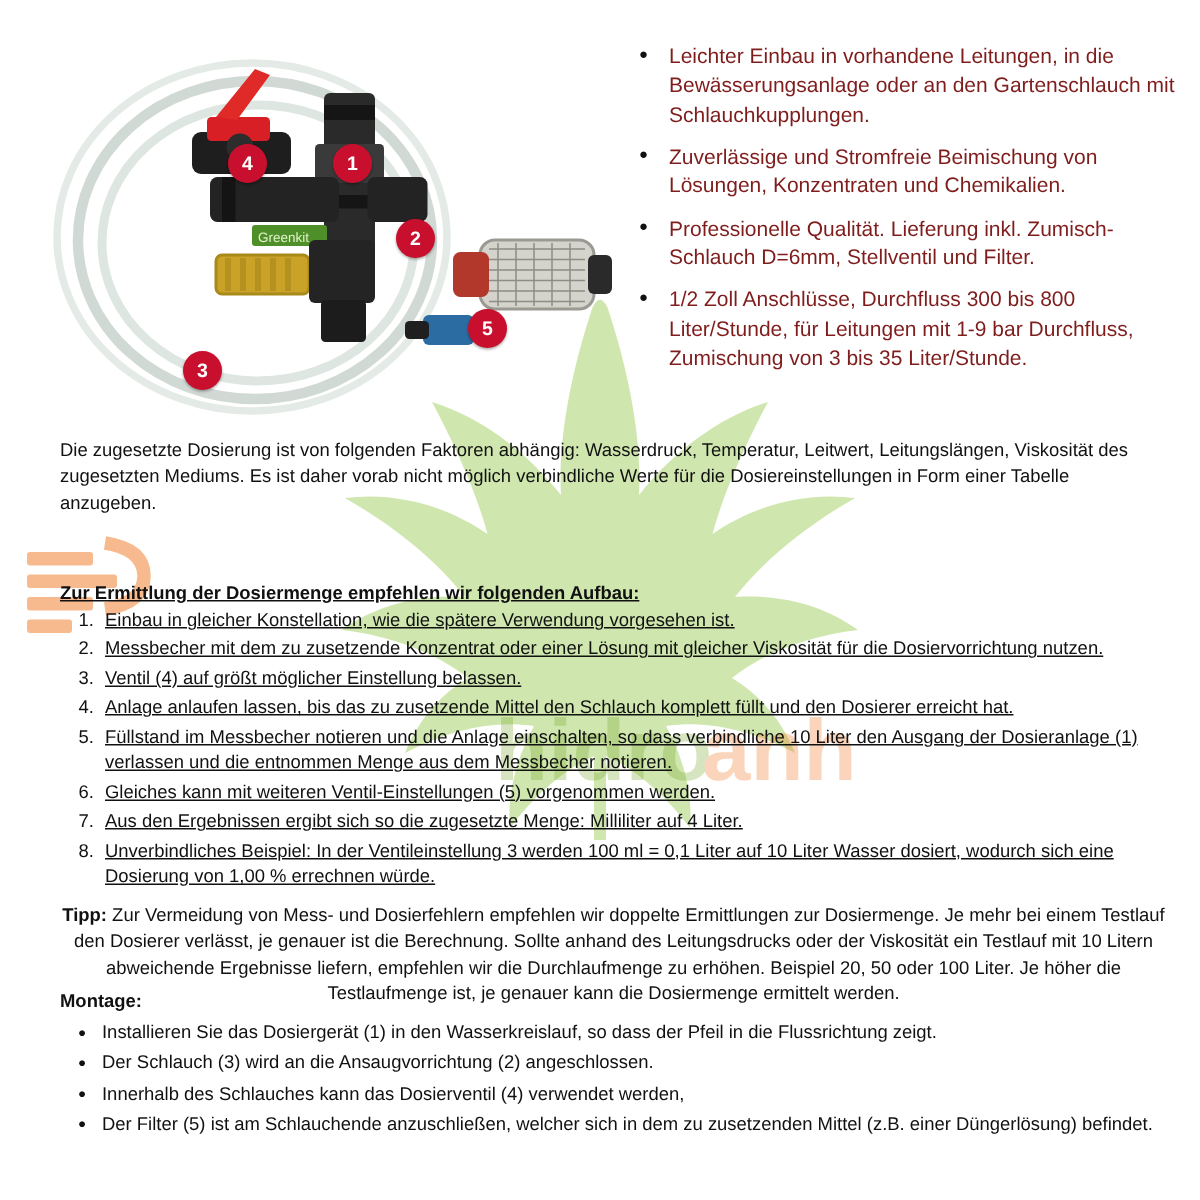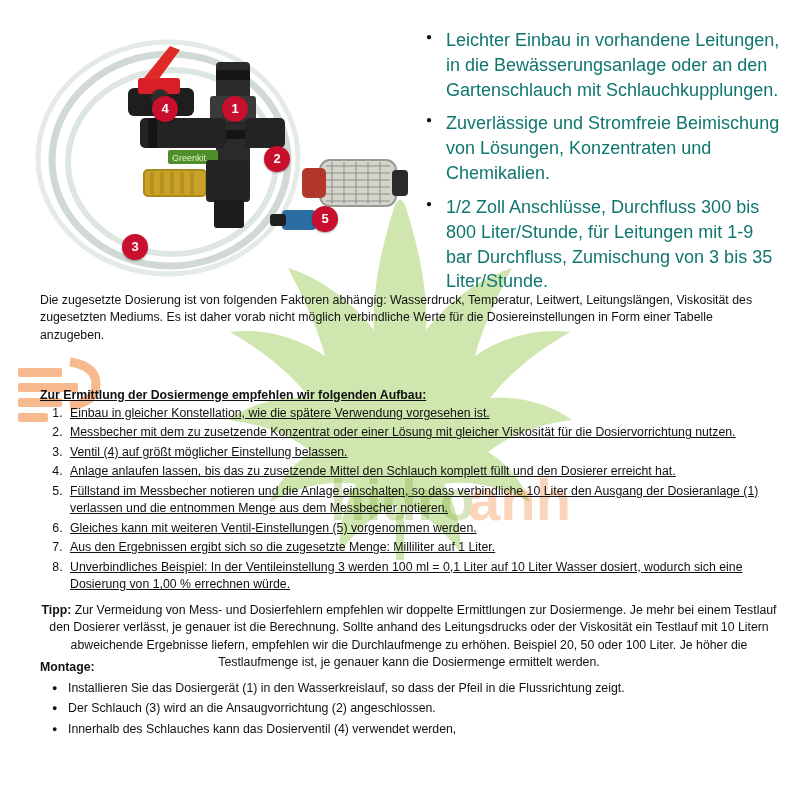--- a/index.html
+++ b/index.html
@@ -50,23 +50,23 @@
   }
   .features ul {
     margin: 0;
     padding: 0;
     list-style: none;
   }
   .features li {
     position: relative;
     padding-left: 22px;
     margin-bottom: 9px;
-    font-size: 18px;
+    font-size: 14px;
     line-height: 1.38;
-    color: #0f766e;
+    color: #7f1d1d;
   }
   .features li::before {
     content: "\25CF";
     position: absolute;
     left: 2px;
     top: 0px;
     font-size: 10px;
     line-height: 1.7;
     color: #111;
   }
@@ -234,51 +234,53 @@
   <div class="badge" style="left:152px; top:96px;">4</div>
   <div class="badge" style="left:222px; top:96px;">1</div>
   <div class="badge" style="left:264px; top:146px;">2</div>
   <div class="badge" style="left:122px; top:234px;">3</div>
   <div class="badge" style="left:312px; top:206px;">5</div>
 
   <div class="features">
     <ul>
       <li>Leichter Einbau in vorhandene Leitungen, in die Bewässerungsanlage oder an den Gartenschlauch mit Schlauchkupplungen.</li>
       <li>Zuverlässige und Stromfreie Beimischung von Lösungen, Konzentraten und Chemikalien.</li>
+      <li>Professionelle Qualität. Lieferung inkl. Zumisch-Schlauch D=6mm, Stellventil und Filter.</li>
       <li>1/2 Zoll Anschlüsse, Durchfluss 300 bis 800 Liter/Stunde, für Leitungen mit 1-9 bar Durchfluss, Zumischung von 3 bis 35 Liter/Stunde.</li>
     </ul>
   </div>
 </div>
 
 <div class="body-text">
 
   <div class="block-1">
     <p class="para">Die zugesetzte Dosierung ist von folgenden Faktoren abhängig: Wasserdruck, Temperatur, Leitwert, Leitungslängen, Viskosität des zugesetzten Mediums. Es ist daher vorab nicht möglich verbindliche Werte für die Dosiereinstellungen in Form einer Tabelle anzugeben.</p>
   </div>
 
   <div class="block-2">
     <div class="h-bold">Zur Ermittlung der Dosiermenge empfehlen wir folgenden Aufbau:</div>
     <ol class="steps">
       <li>Einbau in gleicher Konstellation, wie die spätere Verwendung vorgesehen ist.</li>
       <li>Messbecher mit dem zu zusetzende Konzentrat oder einer Lösung mit gleicher Viskosität für die Dosiervorrichtung nutzen.</li>
       <li>Ventil (4) auf größt möglicher Einstellung belassen.</li>
       <li>Anlage anlaufen lassen, bis das zu zusetzende Mittel den Schlauch komplett füllt und den Dosierer erreicht hat.</li>
       <li>Füllstand im Messbecher notieren und die Anlage einschalten, so dass verbindliche 10 Liter den Ausgang der Dosieranlage (1) verlassen und die entnommen Menge aus dem Messbecher notieren.</li>
       <li>Gleiches kann mit weiteren Ventil-Einstellungen (5) vorgenommen werden.</li>
-      <li>Aus den Ergebnissen ergibt sich so die zugesetzte Menge: Milliliter auf 1 Liter.</li>
+      <li>Aus den Ergebnissen ergibt sich so die zugesetzte Menge: Milliliter auf 4 Liter.</li>
       <li>Unverbindliches Beispiel: In der Ventileinstellung 3 werden 100 ml = 0,1 Liter auf 10 Liter Wasser dosiert, wodurch sich eine Dosierung von 1,00 % errechnen würde.</li>
     </ol>
   </div>
 
   <div class="block-3">
     <p class="para"><span class="h-bold" style="display:inline">Tipp:</span><span> Zur Vermeidung von Mess- und Dosierfehlern  empfehlen wir doppelte Ermittlungen zur Dosiermenge. Je mehr bei einem Testlauf den Dosierer verlässt, je genauer ist die Berechnung. Sollte anhand des Leitungsdrucks oder der Viskosität ein Testlauf mit 10 Litern abweichende Ergebnisse liefern, empfehlen wir die Durchlaufmenge zu erhöhen. Beispiel 20, 50 oder 100 Liter. Je höher die Testlaufmenge ist, je genauer kann die Dosiermenge ermittelt werden.</span></p>
   </div>
 
   <div class="block-4">
     <div class="h-bold">Montage:</div>
     <ul class="montage">
       <li>Installieren Sie das Dosiergerät (1) in den Wasserkreislauf, so dass der Pfeil in die Flussrichtung zeigt.</li>
       <li>Der Schlauch (3) wird an die Ansaugvorrichtung (2) angeschlossen.</li>
       <li>Innerhalb des Schlauches kann das Dosierventil (4) verwendet werden,</li>
+      <li>Der Filter (5) ist am Schlauchende anzuschließen, welcher sich in dem zu zusetzenden Mittel (z.B. einer Düngerlösung) befindet.</li>
     </ul>
   </div>
 
 </div>
 
 </body></html>

